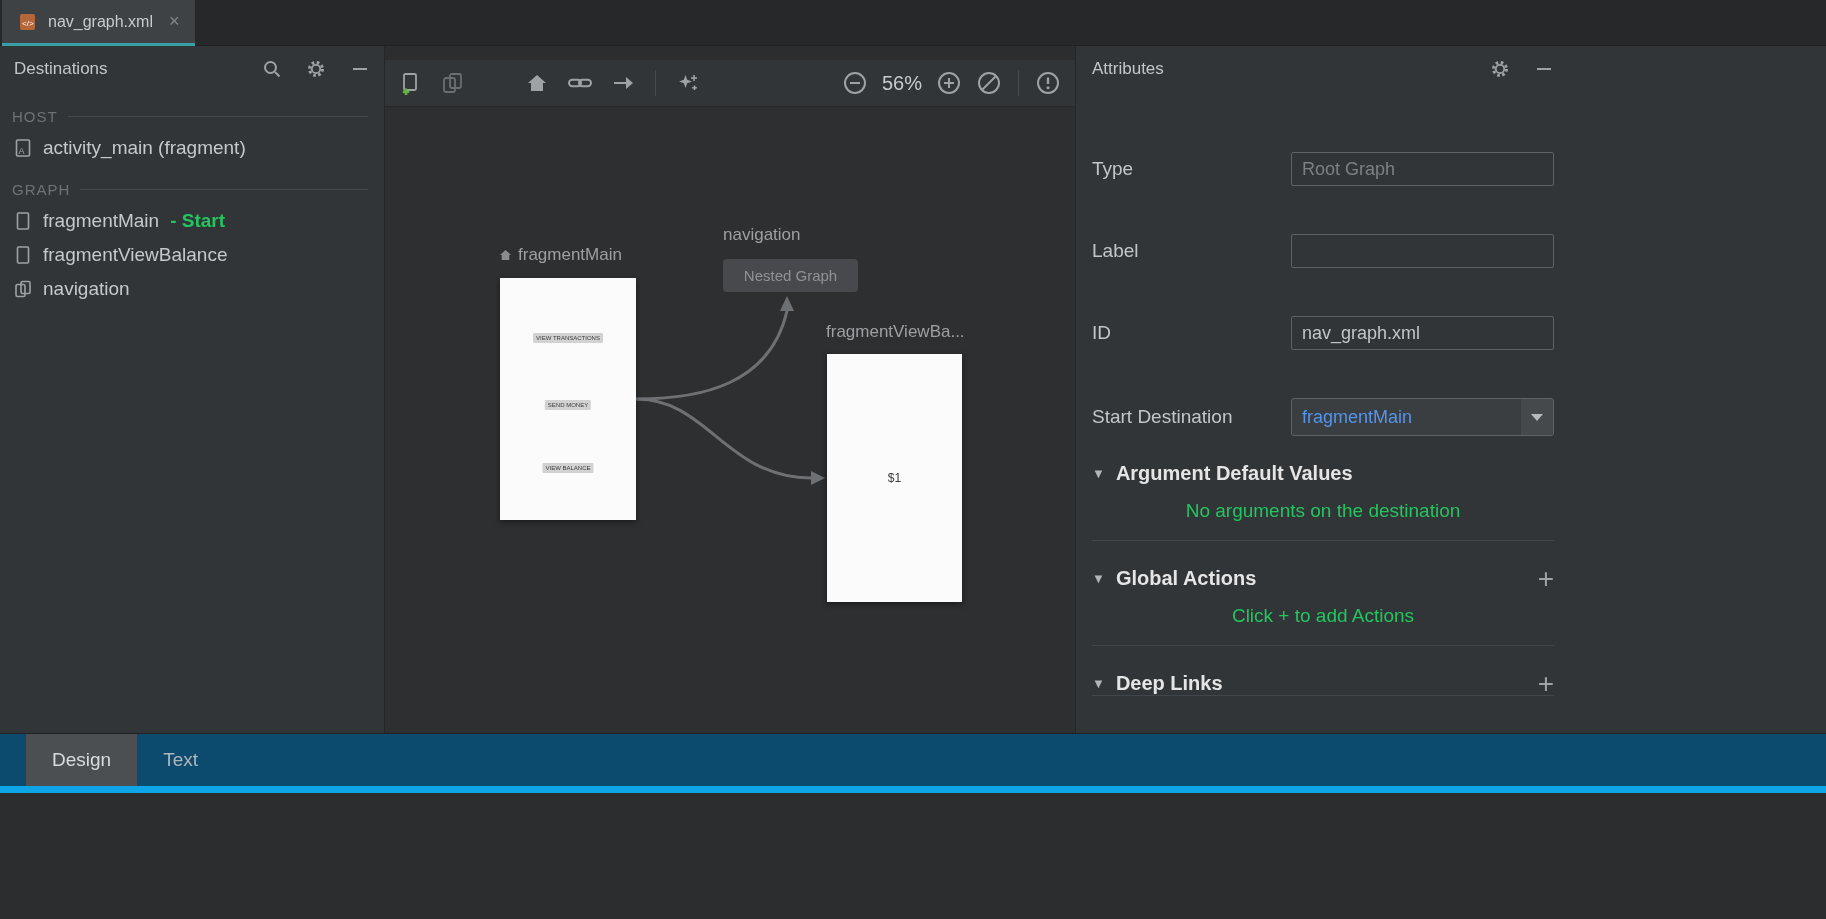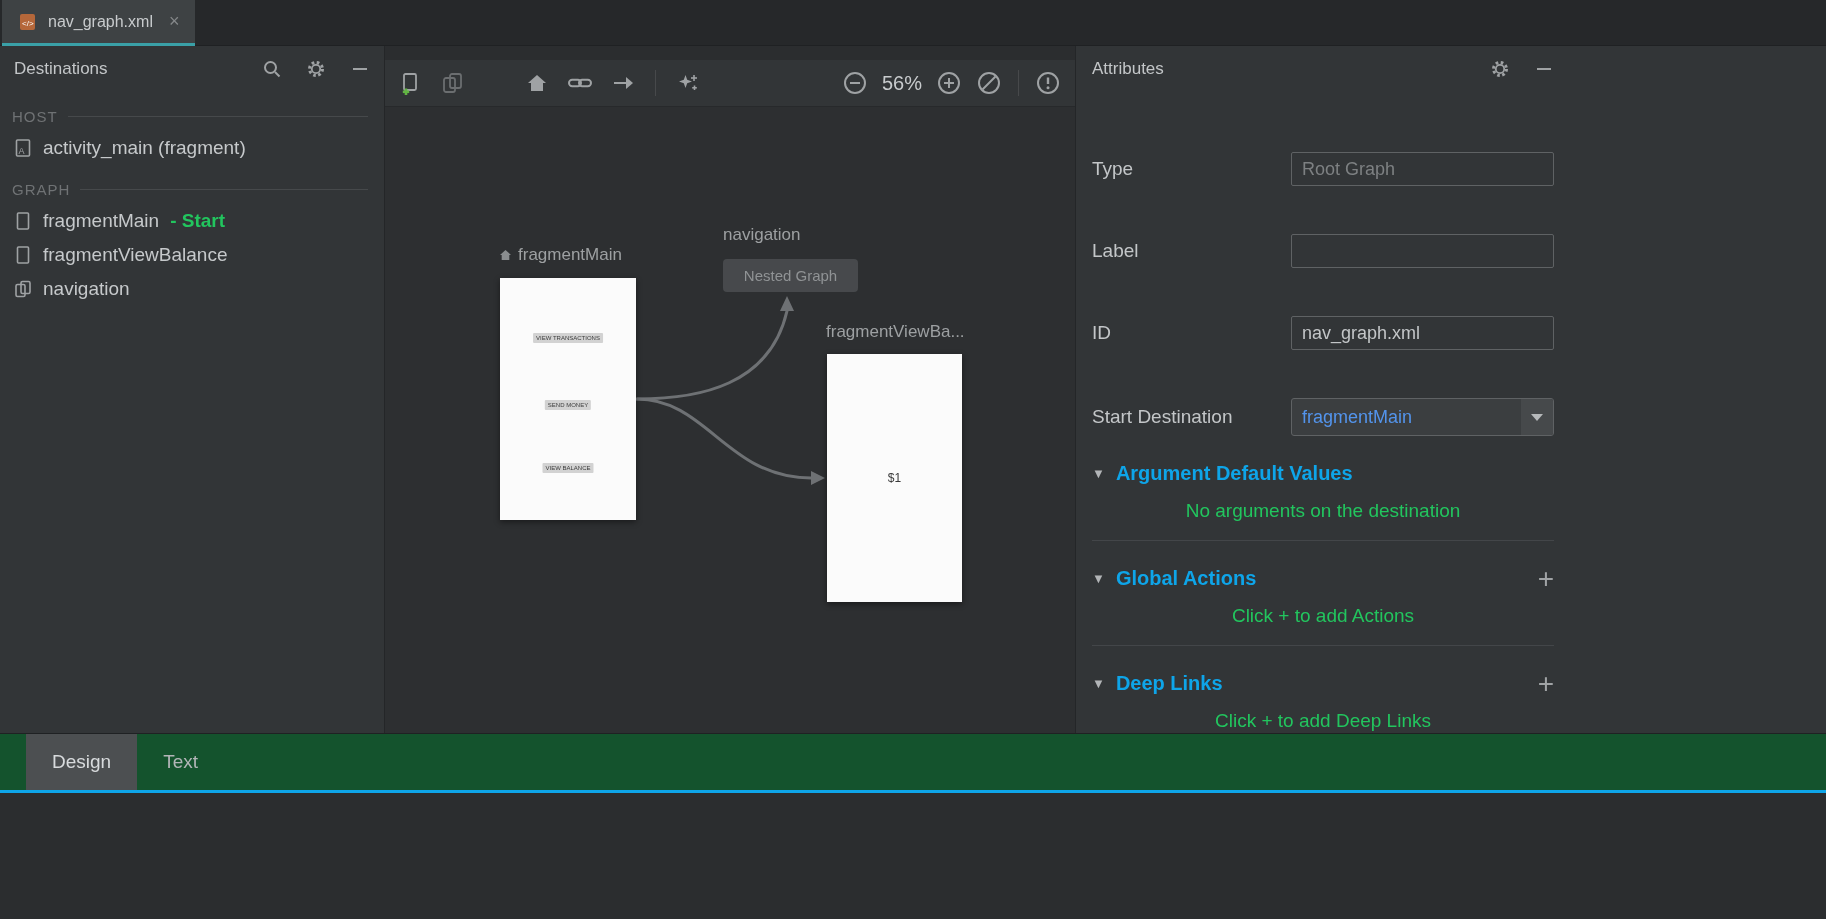--- a/index.html
+++ b/index.html
@@ -57,28 +57,28 @@
                 color:#c3c6c8; font-size:18px; padding:0 10px; font-family:"Liberation Sans", sans-serif; outline:none; }
   .attr-input.dimmed { color:#7d8082; }
   .dropdown { margin-left:auto; width:263px; height:38px; background:#3b3e40; border:1px solid #5f6264; border-radius:3px;
               display:flex; align-items:center; padding-left:10px; cursor:pointer; overflow:hidden; }
   .dropdown-value { font-size:18px; color:#5394ec; }
   .dropdown-arrow-area { margin-left:auto; width:32px; height:100%; background:#46494b; display:flex; align-items:center; justify-content:center; }
   .dropdown-caret { width:0; height:0; border-left:6px solid transparent; border-right:6px solid transparent; border-top:7px solid #b6b9bb; }
 
   .attr-section-header { display:flex; align-items:center; margin-top:26px; cursor:pointer; }
   .collapse-tri { font-size:13px; color:#b2b5b7; margin-right:11px; }
-  .attr-section-title { font-size:20px; font-weight:bold; color:#0ea5e9; }
+  .attr-section-title { font-size:20px; font-weight:bold; color:#e5e5e5; }
   .add-btn { margin-left:auto; font-size:28px; font-weight:300; color:#a0a3a5; line-height:20px; cursor:pointer; }
   .helper { text-align:center; color:#22c55e; font-size:19px; margin:15px 0 18px 0; }
   .hdivider { height:1px; background:#434649; }
 
   
   .bottom-area { position:absolute; left:0; top:733px; width:100%; height:186px; background:#2b2d2f; border-top:1px solid #1f2123; }
-  .mode-strip { height:59px; background:#14532d; border-bottom:3px solid #0ea5e9; display:flex; align-items:stretch; padding-left:26px; }
+  .mode-strip { height:59px; background:#0c4a6e; border-bottom:7px solid #0ea5e9; display:flex; align-items:stretch; padding-left:26px; }
   .mode-tab { display:flex; align-items:center; padding:0 26px; font-size:19px; color:#b2b5b7; cursor:pointer; }
   .mode-tab.active { background:#4c4f51; color:#d8dbdd; }
 
   svg { display:block; }
 </style>
 </head>
 <body>
 
 <div class="window">
 
@@ -341,21 +341,20 @@
         <span class="add-btn">+</span>
       </div>
       <div class="helper">Click + to add Actions</div>
       <div class="hdivider"></div>
 
       <div class="attr-section-header">
         <span class="collapse-tri">▼</span>
         <span class="attr-section-title">Deep Links</span>
         <span class="add-btn">+</span>
       </div>
-      <div class="helper">Click + to add Deep Links</div>
       <div class="hdivider"></div>
     </div>
   </div>
 
   <div class="bottom-area">
     <div class="mode-strip">
       <div class="mode-tab active">Design</div>
       <div class="mode-tab">Text</div>
     </div>
   </div>

